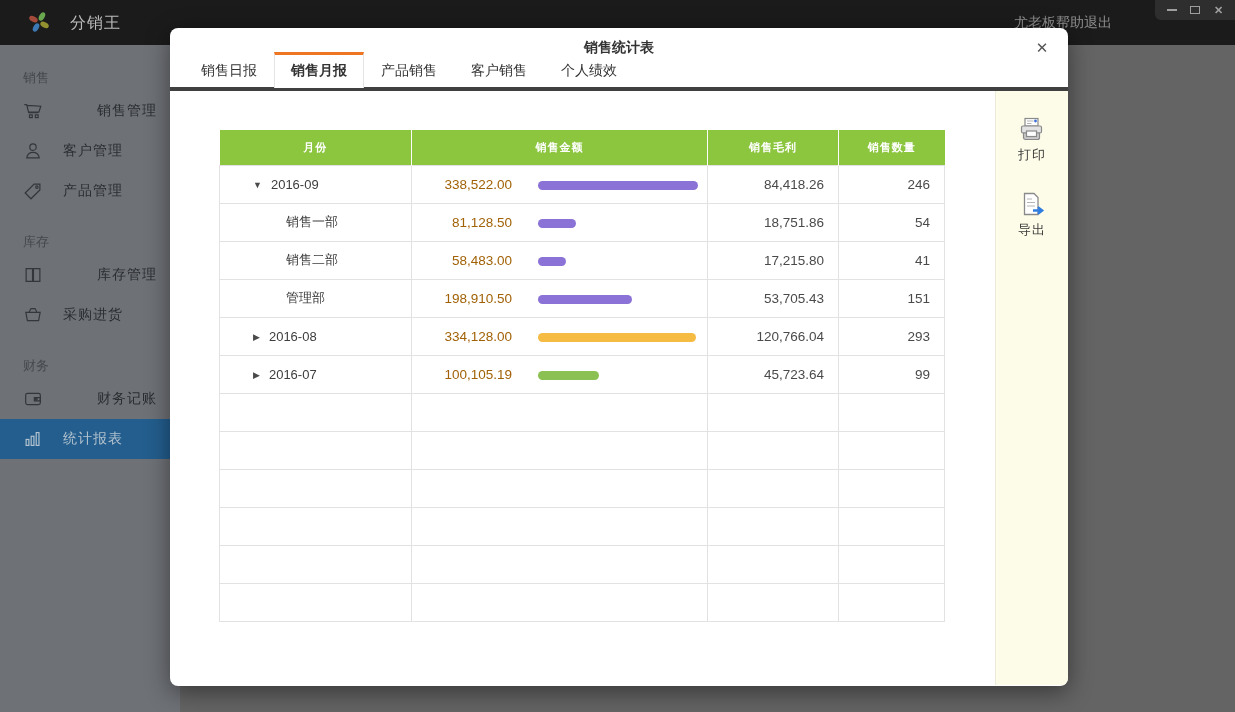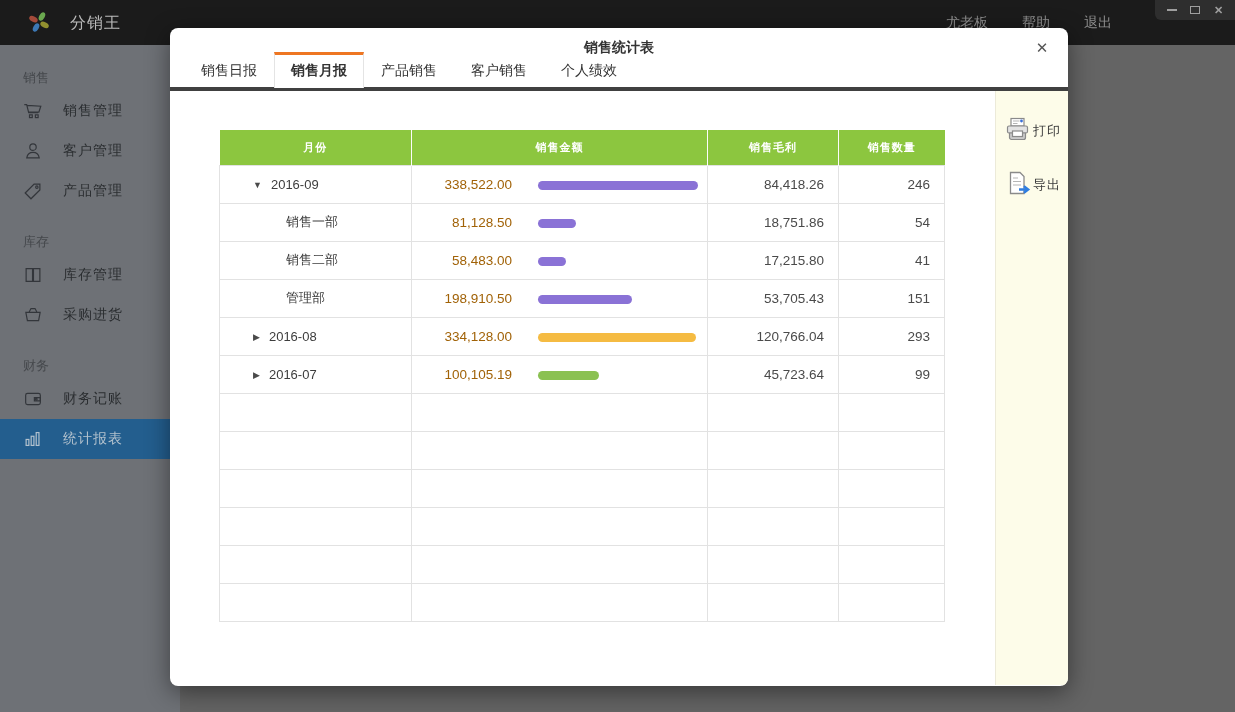--- a/index.html
+++ b/index.html
@@ -3,33 +3,33 @@
 <meta charset="utf-8">
 <style>
   * { margin:0; padding:0; box-sizing:border-box; }
   body { font-family:"Liberation Sans", sans-serif; }
   .screen { position:relative; width:1235px; height:712px; background:#646464; overflow:hidden; }
 
   
   .topbar { position:absolute; left:0; top:0; width:1235px; height:45px; background:#1b1b1b; z-index:5; }
   .logo { position:absolute; left:26px; top:9px; width:26px; height:26px; }
   .app-title { position:absolute; left:70px; top:13px; font-size:16px; color:#b9b9b9; letter-spacing:1px; }
-  .topmenu { position:absolute; right:123px; top:14px; display:flex; gap:34px; }
+  .topmenu { position:absolute; right:123px; top:14px; display:flex; }
   .topmenu-item { font-size:14px; color:#8f8f8f; cursor:pointer; white-space:nowrap; }
   .win-controls { position:absolute; right:0; top:0; width:80px; height:20px; background:#2e2e2e;
                   border-bottom-left-radius:6px; display:flex; align-items:center; justify-content:space-evenly; }
   .wc { width:14px; height:12px; display:flex; align-items:center; justify-content:center; cursor:pointer; }
   .wc-min i { display:block; width:10px; height:2px; background:#9e9e9e; }
   .wc-max i { display:block; width:10px; height:8px; border:1.5px solid #9e9e9e; }
   .wc-close { color:#9e9e9e; font-size:11px; font-weight:bold; }
 
   
   .sidebar { position:absolute; left:0; top:45px; width:180px; height:667px; background:#6e7176; z-index:1; padding-top:24px; }
   .side-section-label { padding-left:23px; height:18px; line-height:18px; font-size:13px; color:#45484c; margin-top:0; }
-  .side-section-label + .side-item { margin-top:4px; }
+  .side-section-label + .side-item { margin-top:4px;gap:34px; }
   .side-section-label.not-first { margin-top:22px; }
   .side-item { height:40px; display:flex; align-items:center; padding-left:21px; cursor:pointer; color:#2b2e31; }
   .side-item .sicon { width:26px; height:24px; margin-right:16px; display:flex; align-items:center; }
   .side-item .sicon svg { width:24px; height:22px; stroke:#33363b; fill:none; stroke-width:1.3; }
   .side-item .slabel { font-size:14px; letter-spacing:1px; }
   .side-item.selected { background:#235e8e; color:#b3c2ce; }
   .side-item.selected .sicon svg { stroke:#b3c2ce; }
 
   
   .modal { position:absolute; left:170px; top:28px; width:898px; height:658px; background:#fff;
@@ -40,21 +40,21 @@
   .tabs { display:flex; align-items:flex-end; height:33px; border-bottom:4px solid #404040; padding-left:14px; }
   .tab { height:32px; line-height:30px; padding:0 16px; min-width:90px; text-align:center; font-size:14px;
          color:#333; cursor:pointer; }
   .tab.active { height:36px; line-height:31px; border-top:3px solid #ee7622; border-left:1px solid #e4e4e4;
                 border-right:1px solid #e4e4e4; background:#fff; margin-bottom:-1px; font-weight:bold; }
 
   .modal-body { display:flex; height:594px; }
   .content { flex:1; padding:39px 0 0 49px; }
   .rail { width:73px; background:#fdfce9; border-left:1px solid #ecead9; display:flex; flex-direction:column;
           align-items:center; padding-top:24px; gap:26px; }
-  .rail-item { display:flex; flex-direction:row; align-items:center; cursor:pointer; }
+  .rail-item { display:flex; flex-direction:column; align-items:center; cursor:pointer; }
   .rail-item .ricon { width:30px; height:28px; }
   .rail-item .rlabel { font-size:13px; color:#3b3b3b; margin-top:3px; letter-spacing:1px; }
 
   
   table.report { border-collapse:collapse; table-layout:fixed; width:725px; }
   table.report col.c1 { width:192px; } table.report col.c2 { width:296px; }
   table.report col.c3 { width:131px; } table.report col.c4 { width:106px; }
   th { background:#8cc63f; color:#fff; font-size:11px; font-weight:bold; height:35px; text-align:center;
        border-right:1px solid #fcfcfc; letter-spacing:1px; }
   th:last-child { border-right:none; }

